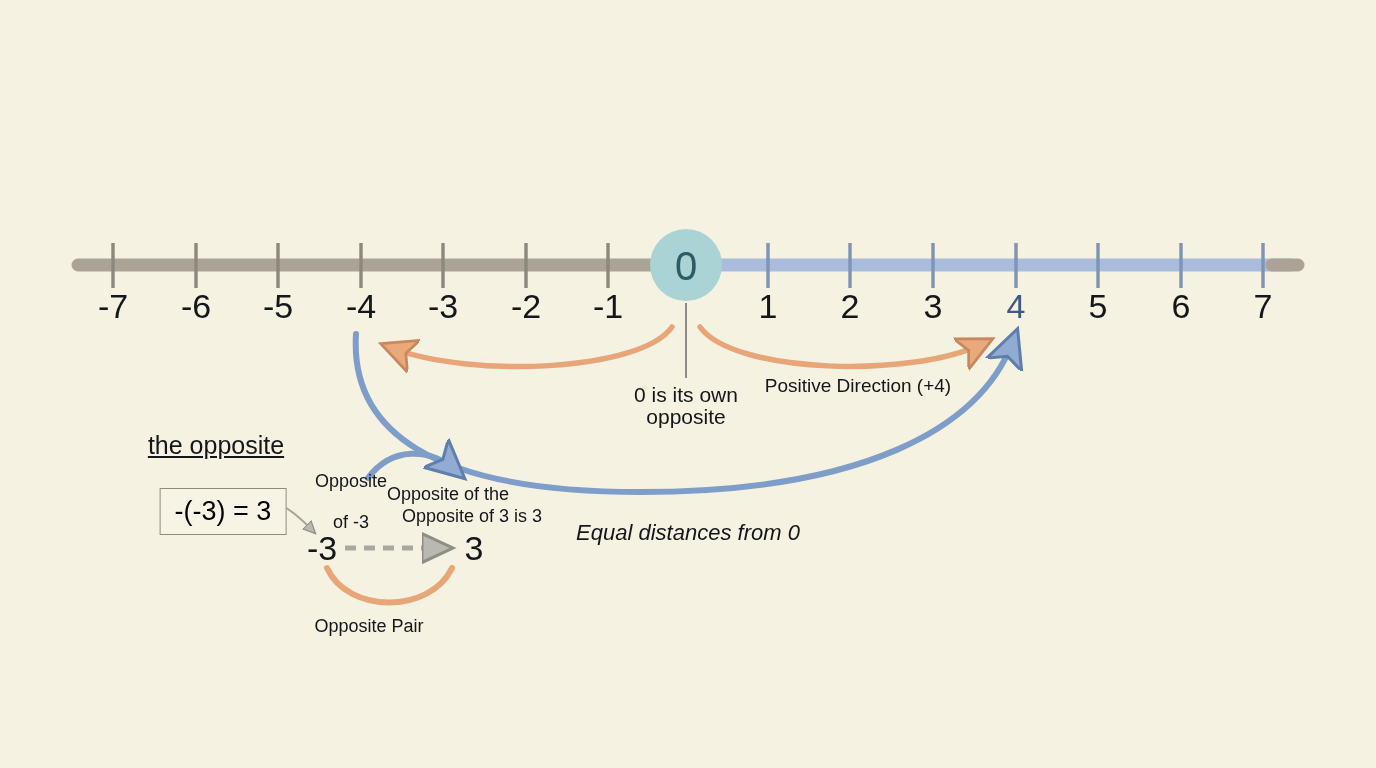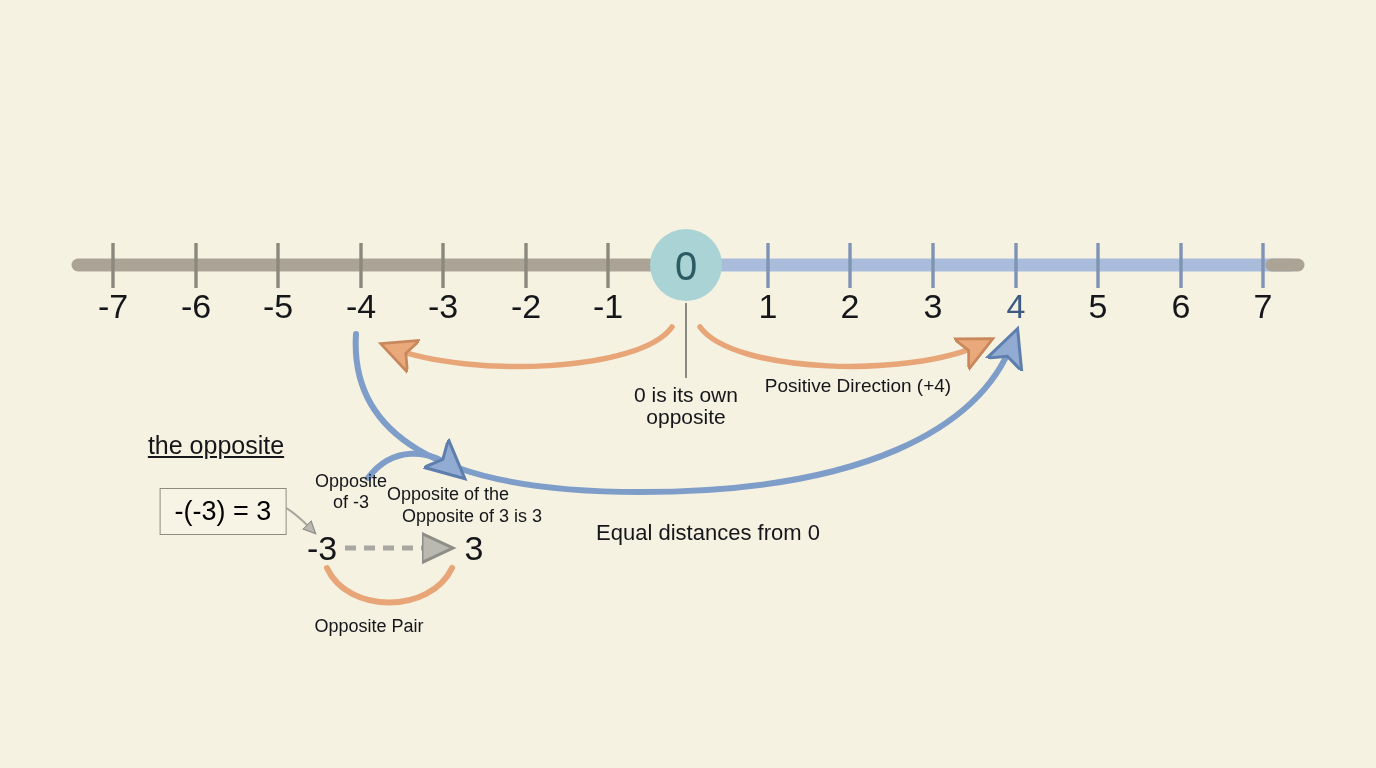--- a/index.html
+++ b/index.html
@@ -143,28 +143,28 @@
   <div class="lbl tick-num" style="left:1181px; top:286px;">6</div>
   <div class="lbl tick-num" style="left:1263px; top:286px;">7</div>
 
   <div class="zero-num" style="left:686px; top:266px;">0</div>
 
   <div class="lbl dir-lbl" style="left:858px; top:375px;">Positive Direction (+4)</div>
 
   <div class="lbl mid-note" style="left:686px; top:383px;">0 is its own</div>
   <div class="lbl mid-note" style="left:686px; top:405px;">opposite</div>
 
-  <div class="lbl big-note" style="left:708px; top:520px;">Equal distances from 0</div>
+  <div class="lbl big-note" style="left:688px; top:520px;font-style:italic;">Equal distances from 0</div>
 
   <div class="lbl headline" style="left:216px; top:431px;text-decoration:underline;">the opposite</div>
 
   <div class="eqbox" style="left:223px; top:488px;">-(-3) = 3</div>
 
   <div class="lbl mini" style="left:351px; top:471px;">Opposite</div>
-  <div class="lbl mini" style="left:351px; top:492px;">of -3</div>
+  <div class="lbl mini" style="left:351px; top:512px;">of -3</div>
 
   <div class="lbl mini" style="left:448px; top:484px;">Opposite of the</div>
   <div class="lbl mini" style="left:472px; top:506px;text-align:right;">Opposite of 3 is 3</div>
 
   <div class="lbl pairnum" style="left:322px; top:548px;">-3</div>
   <div class="lbl pairnum" style="left:474px; top:548px;">3</div>
 
   <div class="lbl mini" style="left:369px; top:616px;">Opposite Pair</div>
 
 </div>

